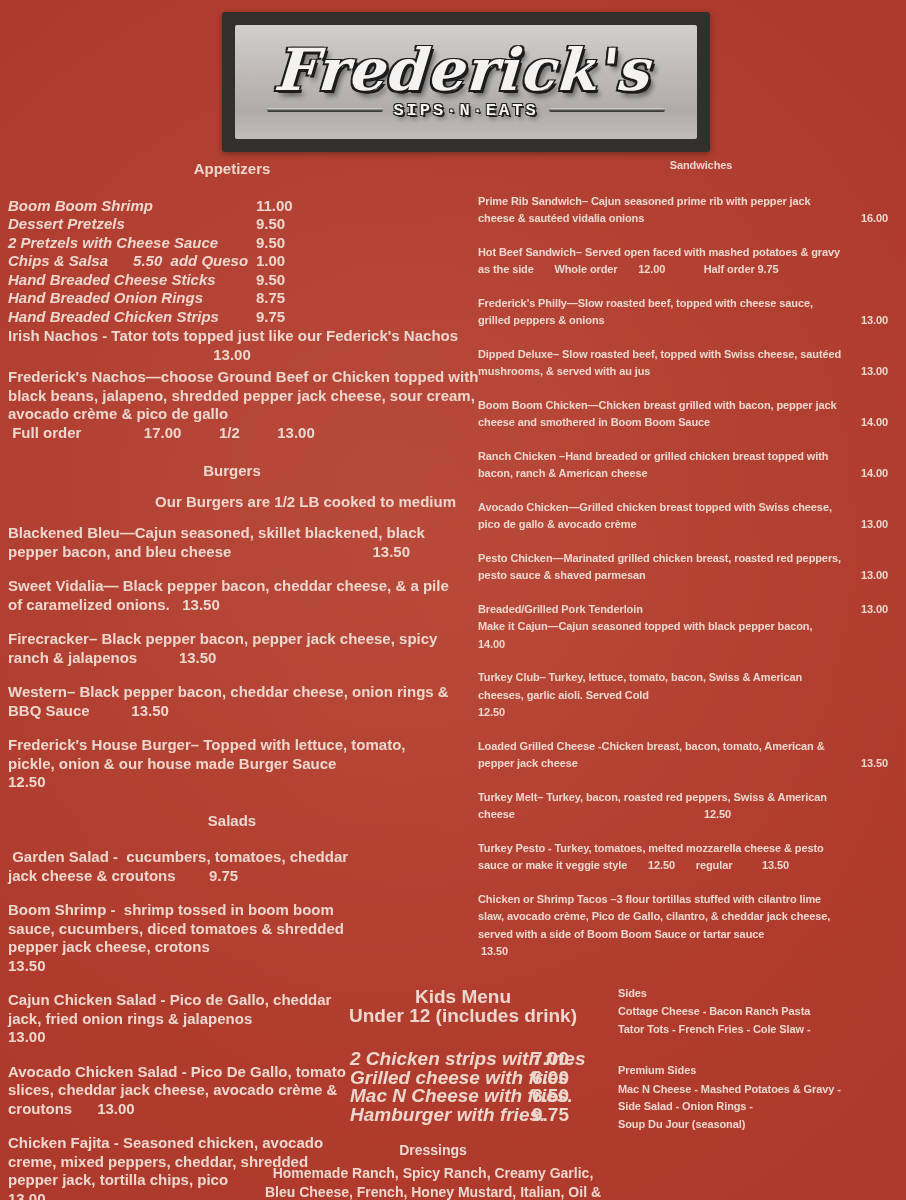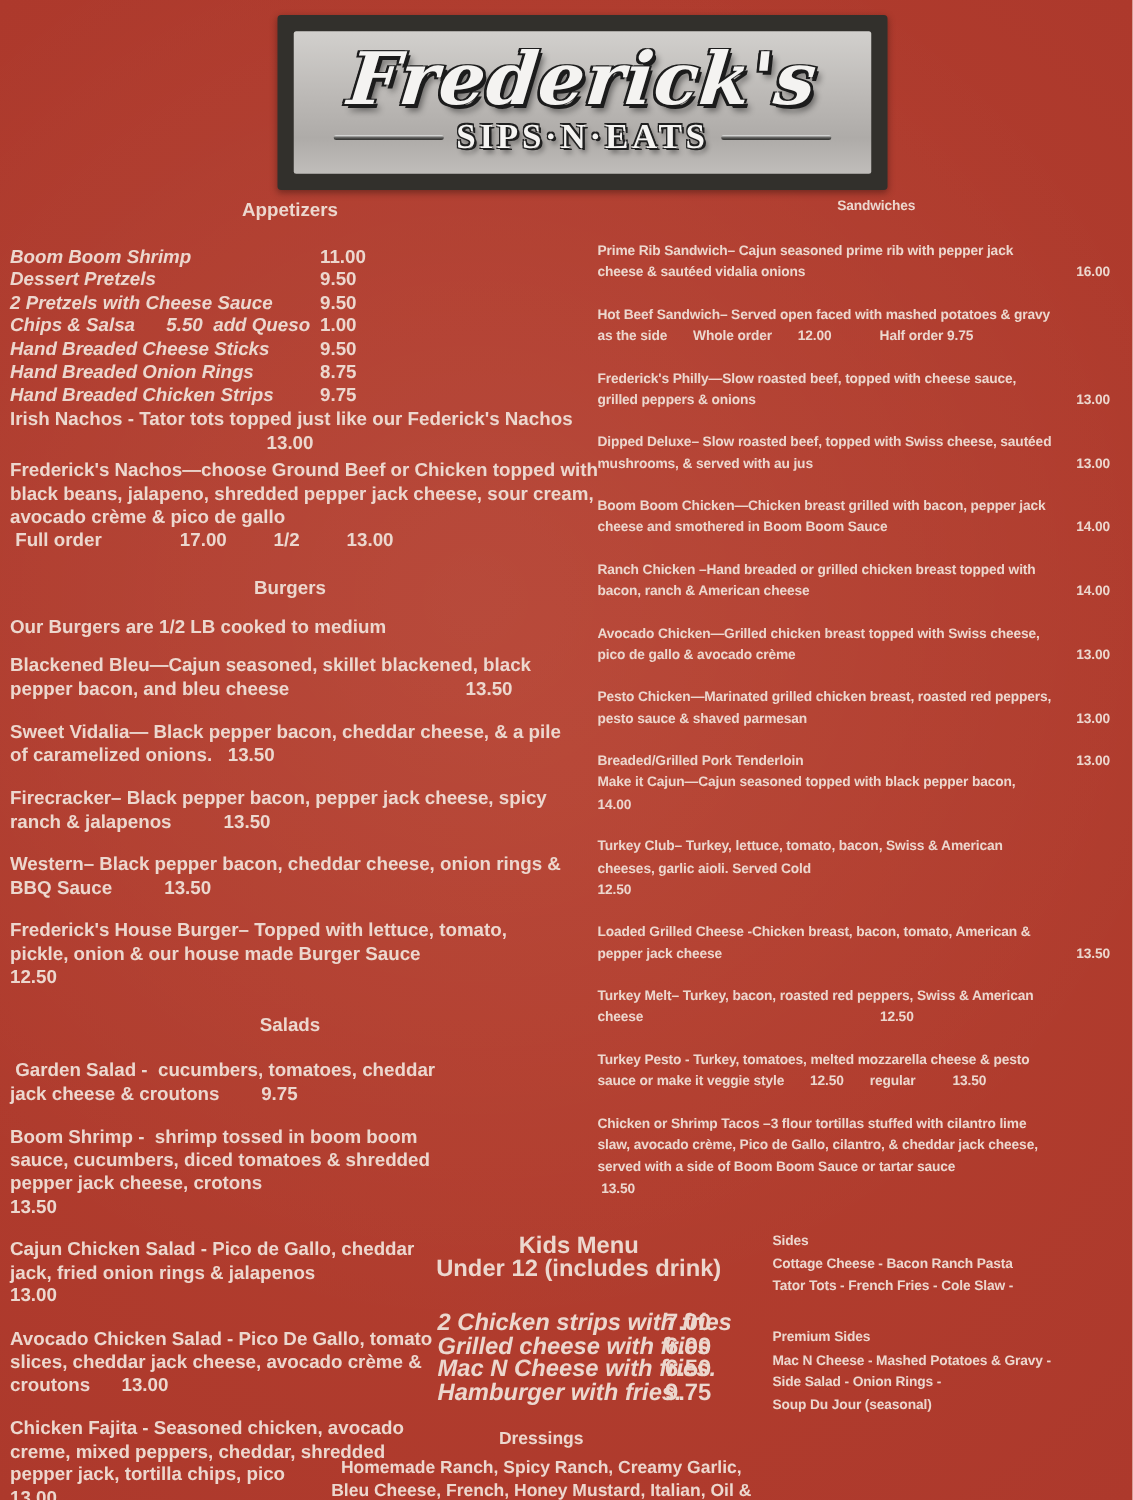--- a/index.html
+++ b/index.html
@@ -24,32 +24,32 @@
   }
   .logo-script{
     font-family:"DejaVu Serif",serif;font-style:italic;font-weight:700;
     font-size:58px;line-height:58px;color:#f4f3f1;letter-spacing:1px;
     transform:skewX(-6deg);margin-top:-4px;
     text-shadow:-2px -1px 0 #1c1c1c,2px -1px 0 #1c1c1c,-2px 2px 0 #1c1c1c,3px 3px 0 #1c1c1c,5px 6px 5px rgba(0,0,0,.45);
   }
   .tagline-row{display:flex;align-items:center;width:86%;margin-top:2px;}
   .tag-rule{flex:1;height:4px;background:linear-gradient(180deg,#efefee 0%,#5a5a58 55%,#2e2e2c 100%);border-radius:2px;}
   .logo-tagline{
-    font-family:Liberation Serif, serif;font-weight:700;font-size:28px;letter-spacing:3px;
+    font-family:Liberation Mono, monospace;font-weight:700;font-size:17px;letter-spacing:3px;
     color:#f5f4f2;margin:0 10px;white-space:pre;
     text-shadow:-1px -1px 0 #202020,1px -1px 0 #202020,-1px 1px 0 #202020,2px 2px 0 #202020,3px 4px 4px rgba(0,0,0,.4);
   }
   
   .col{position:absolute;}
   .col-left{left:8px;top:160px;width:448px;font-size:15px;line-height:18.5px;}
   .col-right{left:478px;top:157px;width:446px;font-size:11px;line-height:17.5px;letter-spacing:-0.1px;}
   .sec-header{text-align:center;margin:20px 0 18px;}
   .col-left .sec-header:first-child, .col-right .sec-header:first-child{margin-top:0;}
   .sec-header.mb0{margin-bottom:1px;}
-  .sec-sub{text-align:left;margin:12px 0 13px;}
+  .sec-sub{text-align:right;margin:12px 0 13px;}
   .rows{margin:0 0 1px;}
   .row{white-space:pre;}
   .row-name{display:inline-block;width:248px;white-space:pre;font-style:italic;}
   .item{margin:0 0 16px;}
   .item.tight{margin-bottom:4px;text-align:center;}
   .line{white-space:pre;}
   .line.pl{display:flex;justify-content:space-between;white-space:pre;}
   .col-left .line.pl .lp{margin-right:46px;}
   .col-right .line.pl .lp{margin-right:36px;}
   .sides-block{margin:24px 0 0 140px;width:302px;text-align:left;}

